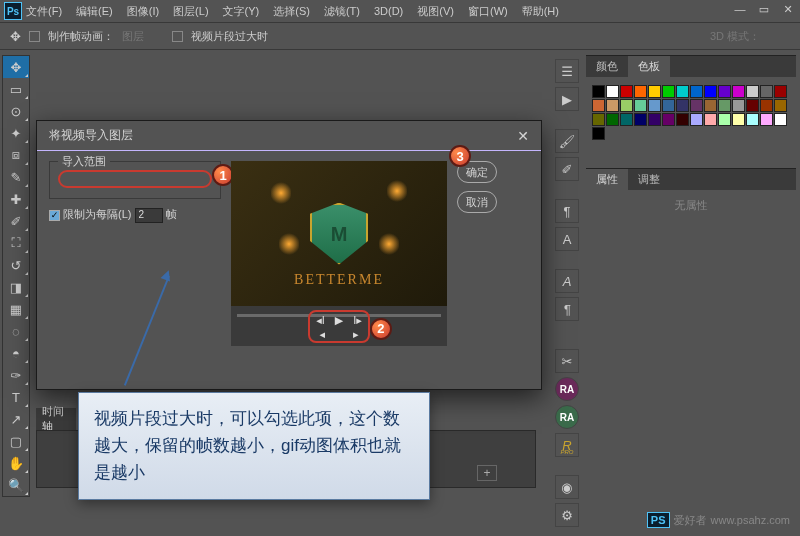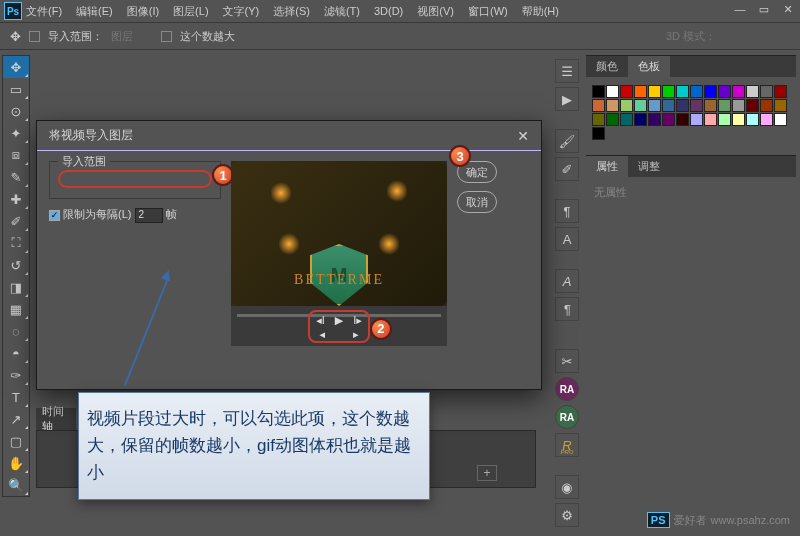--- a/index.html
+++ b/index.html
@@ -13,21 +13,21 @@
 .move-icon { font-size:13px; color:#ccc; }
 .checkbox { width:11px; height:11px; border:1px solid #888; display:inline-block; vertical-align:middle; }
 .dimmed { color:#777; }
 .toolbar { position:absolute; top:55px; left:2px; width:28px; background:#535353; border:1px solid #333; display:flex; flex-direction:column; }
 .tool { width:26px; height:22px; display:flex; align-items:center; justify-content:center; color:#ccc; font-size:13px; position:relative; }
 .tool.active { background:#1f6ea6; }
 .tool .tri { position:absolute; bottom:1px; right:1px; width:0; height:0; border-left:3px solid transparent; border-bottom:3px solid #ccc; }
 .right-pal { position:absolute; top:55px; right:218px; width:30px; display:flex; flex-direction:column; gap:4px; align-items:center; padding-top:4px; }
 .rp-btn { width:24px; height:24px; background:#535353; border:1px solid #444; display:flex; align-items:center; justify-content:center; color:#ccc; font-size:13px; }
 .rp-btn.round { border-radius:50%; background:#6a2a5a; color:#fff; font-size:10px; font-weight:bold; }
-.panels { position:absolute; top:55px; right:4px; width:210px; bottom:48px; display:flex; flex-direction:column; gap:7px; }
+.panels { position:absolute; top:55px; right:4px; width:210px; bottom:48px; display:flex; flex-direction:column; gap:20px;text-align:center; }
 .panel-tabs { display:flex; background:#3a3a3a; height:22px; align-items:center; font-size:11px; color:#bbb; border-top:1px solid #222; }
 .panel-tabs .tab { padding:3px 10px; }
 .panel-tabs .tab.active { background:#535353; color:#d8d8d8; }
 .swatches { background:#535353; padding:8px 6px; display:grid; grid-template-columns:repeat(14,13px); grid-auto-rows:13px; gap:1px; }
 .sw { width:13px; height:13px; border:1px solid #222; }
 .props-body { flex:1; background:#535353; padding:8px; color:#888; font-size:11px; }
 .dialog { position:absolute; top:120px; left:36px; width:506px; height:270px; background:#535353; border:1px solid #1a1a1a; box-shadow:0 8px 24px rgba(0,0,0,0.6); }
 .dlg-title { height:30px; display:flex; align-items:center; justify-content:space-between; padding:0 12px; border-bottom:1px solid #c4b5fd; color:#d4d4d4; font-size:12px; }
 .closex { font-size:14px; color:#d4d4d4; cursor:pointer; }
 .dlg-body { display:flex; padding:10px 12px; gap:10px; }
@@ -35,32 +35,32 @@
 .group { border:1px solid #3a3a3a; padding:8px 8px 10px; position:relative;text-align:right; }
 .group-title { position:absolute; top:-8px; left:8px; background:#535353; padding:0 4px; }
 .radio { width:11px; height:11px; border:1px solid #aaa; border-radius:50%; display:inline-flex; align-items:center; justify-content:center; vertical-align:middle; }
 .radio.sel::after { content:""; width:5px; height:5px; background:#ddd; border-radius:50%; }
 .redbox { border:2px solid #c93a2f; border-radius:10px; padding:6px 8px 8px; position:relative; }
 .badge { position:absolute; width:22px; height:22px; border-radius:50%; background:radial-gradient(circle at 30% 30%,#ff8a4a,#c93a2f); color:#fff; font-weight:bold; font-size:13px; display:flex; align-items:center; justify-content:center; border:2px solid #5c1b14; }
 .hint { color:#999; font-size:9px; margin-left:18px; margin-top:2px; line-height:1.1; }
 .cb { width:11px; height:11px; border:1px solid #aaa; background:#6aa9d8; display:inline-flex; align-items:center; justify-content:center; vertical-align:middle; color:#000; font-size:9px; }
 .numbox { width:28px; height:15px; background:#3a3a3a; border:1px solid #222; color:#ddd; font-size:10px; padding:0 3px; display:inline-block; }
 .preview { width:216px; height:185px; background:#2a2a2a; display:flex; flex-direction:column; }
-.preview-img { flex:1; background:linear-gradient(135deg,#3a2f12,#1f1a0a); position:relative; display:flex; align-items:flex-end; justify-content:center;border-radius:7px; }
+.preview-img { flex:1; background:linear-gradient(135deg,#3a2f12,#1f1a0a); position:relative; display:flex; align-items:center; justify-content:center; }
 .shield { width:58px; height:62px; background:linear-gradient(#3a8f6a,#1f6e48); clip-path:polygon(50% 0,100% 18%,100% 62%,50% 100%,0 62%,0 18%); border:2px solid #c9a42e; position:relative; }
 .shield::after { content:"M"; position:absolute; top:50%; left:50%; transform:translate(-50%,-50%); color:#1a4d34; font-weight:bold; font-size:20px; }
 .betterme { position:absolute; bottom:18px; color:#c9872e; font-size:14px; letter-spacing:2px; font-family:serif; }
 .flame { position:absolute; width:20px; height:24px; background:radial-gradient(circle,#ffaa33,transparent 70%); }
 .media-bar { height:40px; background:#3a3a3a; display:flex; flex-direction:column; align-items:center; justify-content:center; gap:4px; position:relative; }
 .media-redbox { border:2px solid #c93a2f; border-radius:8px; padding:2px 6px 0; display:flex; flex-direction:column; align-items:center; gap:1px; position:relative; }
 .media-ctrl { display:flex; gap:10px; color:#ddd; font-size:11px; }
 .track { position:absolute; top:8px; left:6px; right:6px; height:3px; background:#6a6a6a; }
 .dlg-right { display:flex; flex-direction:column; gap:8px; color:#d4d4d4; font-size:11px; position:relative; }
 .pill { width:40px; height:22px; border:1px solid #aaa; border-radius:12px; display:flex; align-items:center; justify-content:center; }
-.callout { position:absolute; top:392px; left:78px; width:352px; background:linear-gradient(#e8eef5,#d0dae8); border:1px solid #5a7aa0; padding:12px 8px; color:#1a3a66; font-size:17px; line-height:1.6; box-shadow:0 4px 12px rgba(0,0,0,0.4); }
+.callout { position:absolute; top:392px; left:78px; width:352px; background:linear-gradient(#e8eef5,#d0dae8); border:1px solid #5a7aa0; padding:12px 15px; color:#1a3a66; font-size:17px; line-height:1.6; box-shadow:0 4px 12px rgba(0,0,0,0.4); }
 .arrow-line { position:absolute; top:276px; left:168px; width:2px; height:118px; background:#3a6aa8; transform:rotate(22deg); transform-origin:top; }
 .arrow-head { position:absolute; top:270px; left:162px; width:0; height:0; border-left:5px solid transparent; border-right:5px solid transparent; border-bottom:10px solid #3a6aa8; transform:rotate(20deg); }
 .timeline { position:absolute; top:408px; left:36px; width:40px; height:22px; background:#3a3a3a; color:#d4d4d4; font-size:11px; display:flex; align-items:center; padding:0 6px; }
 .tl-body { position:absolute; top:430px; left:36px; width:500px; height:58px; background:#3f3f3f; border:1px solid #2a2a2a; }
 .tl-plus { position:absolute; right:38px; bottom:6px; width:20px; height:16px; border:1px solid #666; color:#aaa; font-size:12px; display:flex; align-items:center; justify-content:center; }
 .watermark { position:absolute; bottom:8px; right:10px; color:#888; font-size:11px; display:flex; align-items:center; gap:4px; }
 .watermark .ps { background:#0a1e2e; color:#4fc3f7; padding:1px 3px; font-weight:bold; border:1px solid #4fc3f7; }
 </style>
 </head>
 <body>
@@ -81,27 +81,27 @@
 </div>
 <div class="window-controls">
   <div>—</div>
   <div>▭</div>
   <div>✕</div>
 </div>
 
 <div class="optbar">
   <span class="move-icon">✥</span>
   <span class="checkbox"></span>
-  <span>导入范围：</span>
+  <span>制作帧动画：</span>
   <span class="dimmed">图层</span>
   <span style="width:12px"></span>
   <span class="checkbox"></span>
-  <span>这个数越大</span>
+  <span>视频片段过大时</span>
   <span style="flex:1"></span>
-  <span class="dimmed" style="margin-right:84px">3D 模式：</span>
+  <span class="dimmed" style="margin-right:40px">3D 模式：</span>
 </div>
 
 <div class="toolbar">
   <div class="tool active">✥<span class="tri"></span></div>
   <div class="tool">▭<span class="tri"></span></div>
   <div class="tool">⊙<span class="tri"></span></div>
   <div class="tool">✦<span class="tri"></span></div>
   <div class="tool">⧈<span class="tri"></span></div>
   <div class="tool">✎<span class="tri"></span></div>
   <div class="tool">✚<span class="tri"></span></div>

